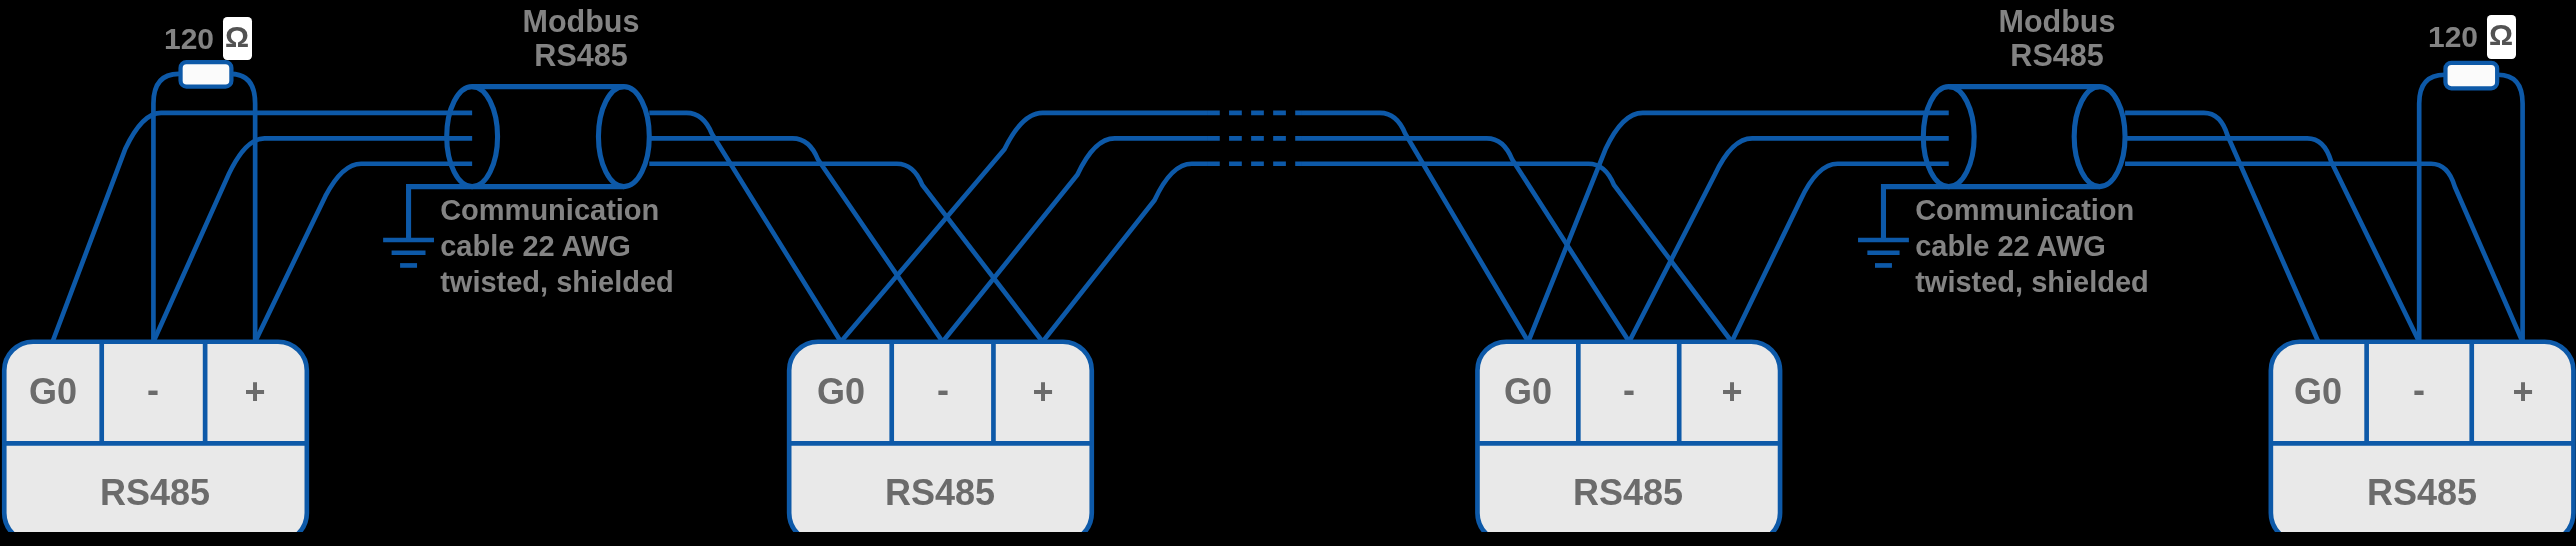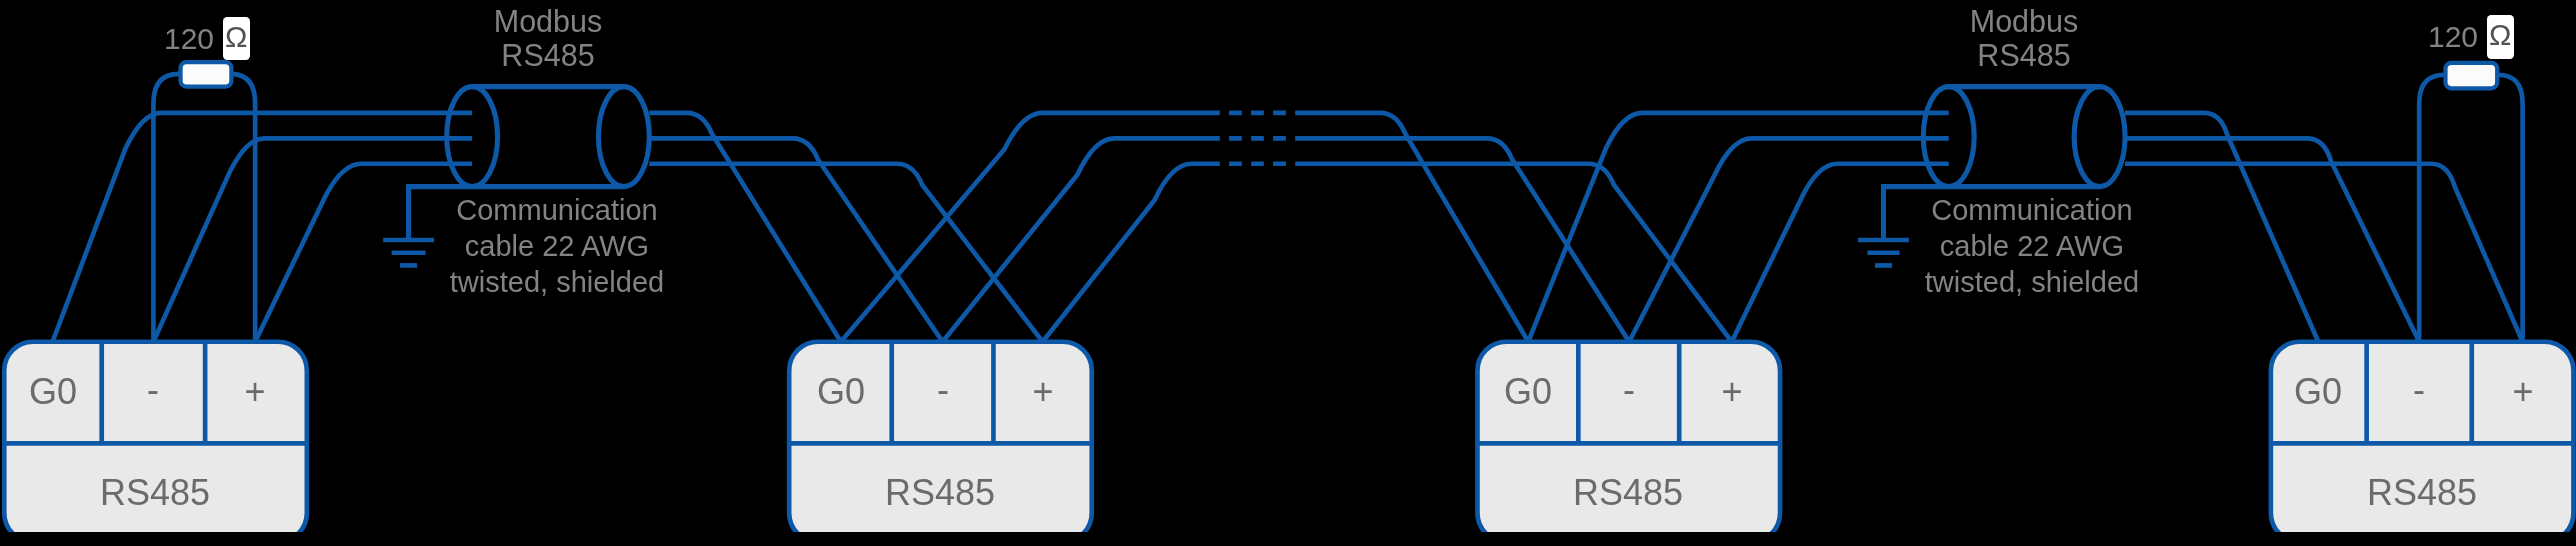--- a/index.html
+++ b/index.html
@@ -2,36 +2,37 @@
 <html style="font-size:13.6px"><head>
 <meta charset="utf-8">
 <style>
   html,body{margin:0;padding:0;background:#000;}
   .canvas{
     position:relative;
     width:2576px;height:532px;
     background:#000;
     overflow:hidden;
     font-family:"Liberation Sans", sans-serif;
+    font-weight:bold;
   }
   .canvas svg{position:absolute;left:0;top:0;}
   .rlabel{
     position:absolute;display:flex;align-items:center;gap:8.5px;
     font-size:30px;color:#838383;
   }
   .ohm-chip{
     background:#ffffff;border-radius:4.2px;color:#525252;
     min-width:22px;text-align:center;padding:2.5px 2.5px 6.8px 2.5px;
   }
   .ctitle{
     position:absolute;transform:translateX(-50%);text-align:center;
-    font-size:30.5px;line-height:34px;color:#838383;white-space:nowrap;
+    font-size:30.5px;line-height:34px;color:#838383;white-space:nowrap;margin-left:33px;
   }
   .cnote{
-    position:absolute;transform:translateX(-50%);text-align:center;
+    position:absolute;transform:translateX(-50%);
     font-size:29px;line-height:36px;color:#838383;white-space:nowrap;
   }
   .term{
     position:absolute;transform:translate(-50%,-50%);
     font-size:36px;color:#6b6b6b;white-space:nowrap;text-align:center;
   }
 </style>
 </head>
 <body>
 

